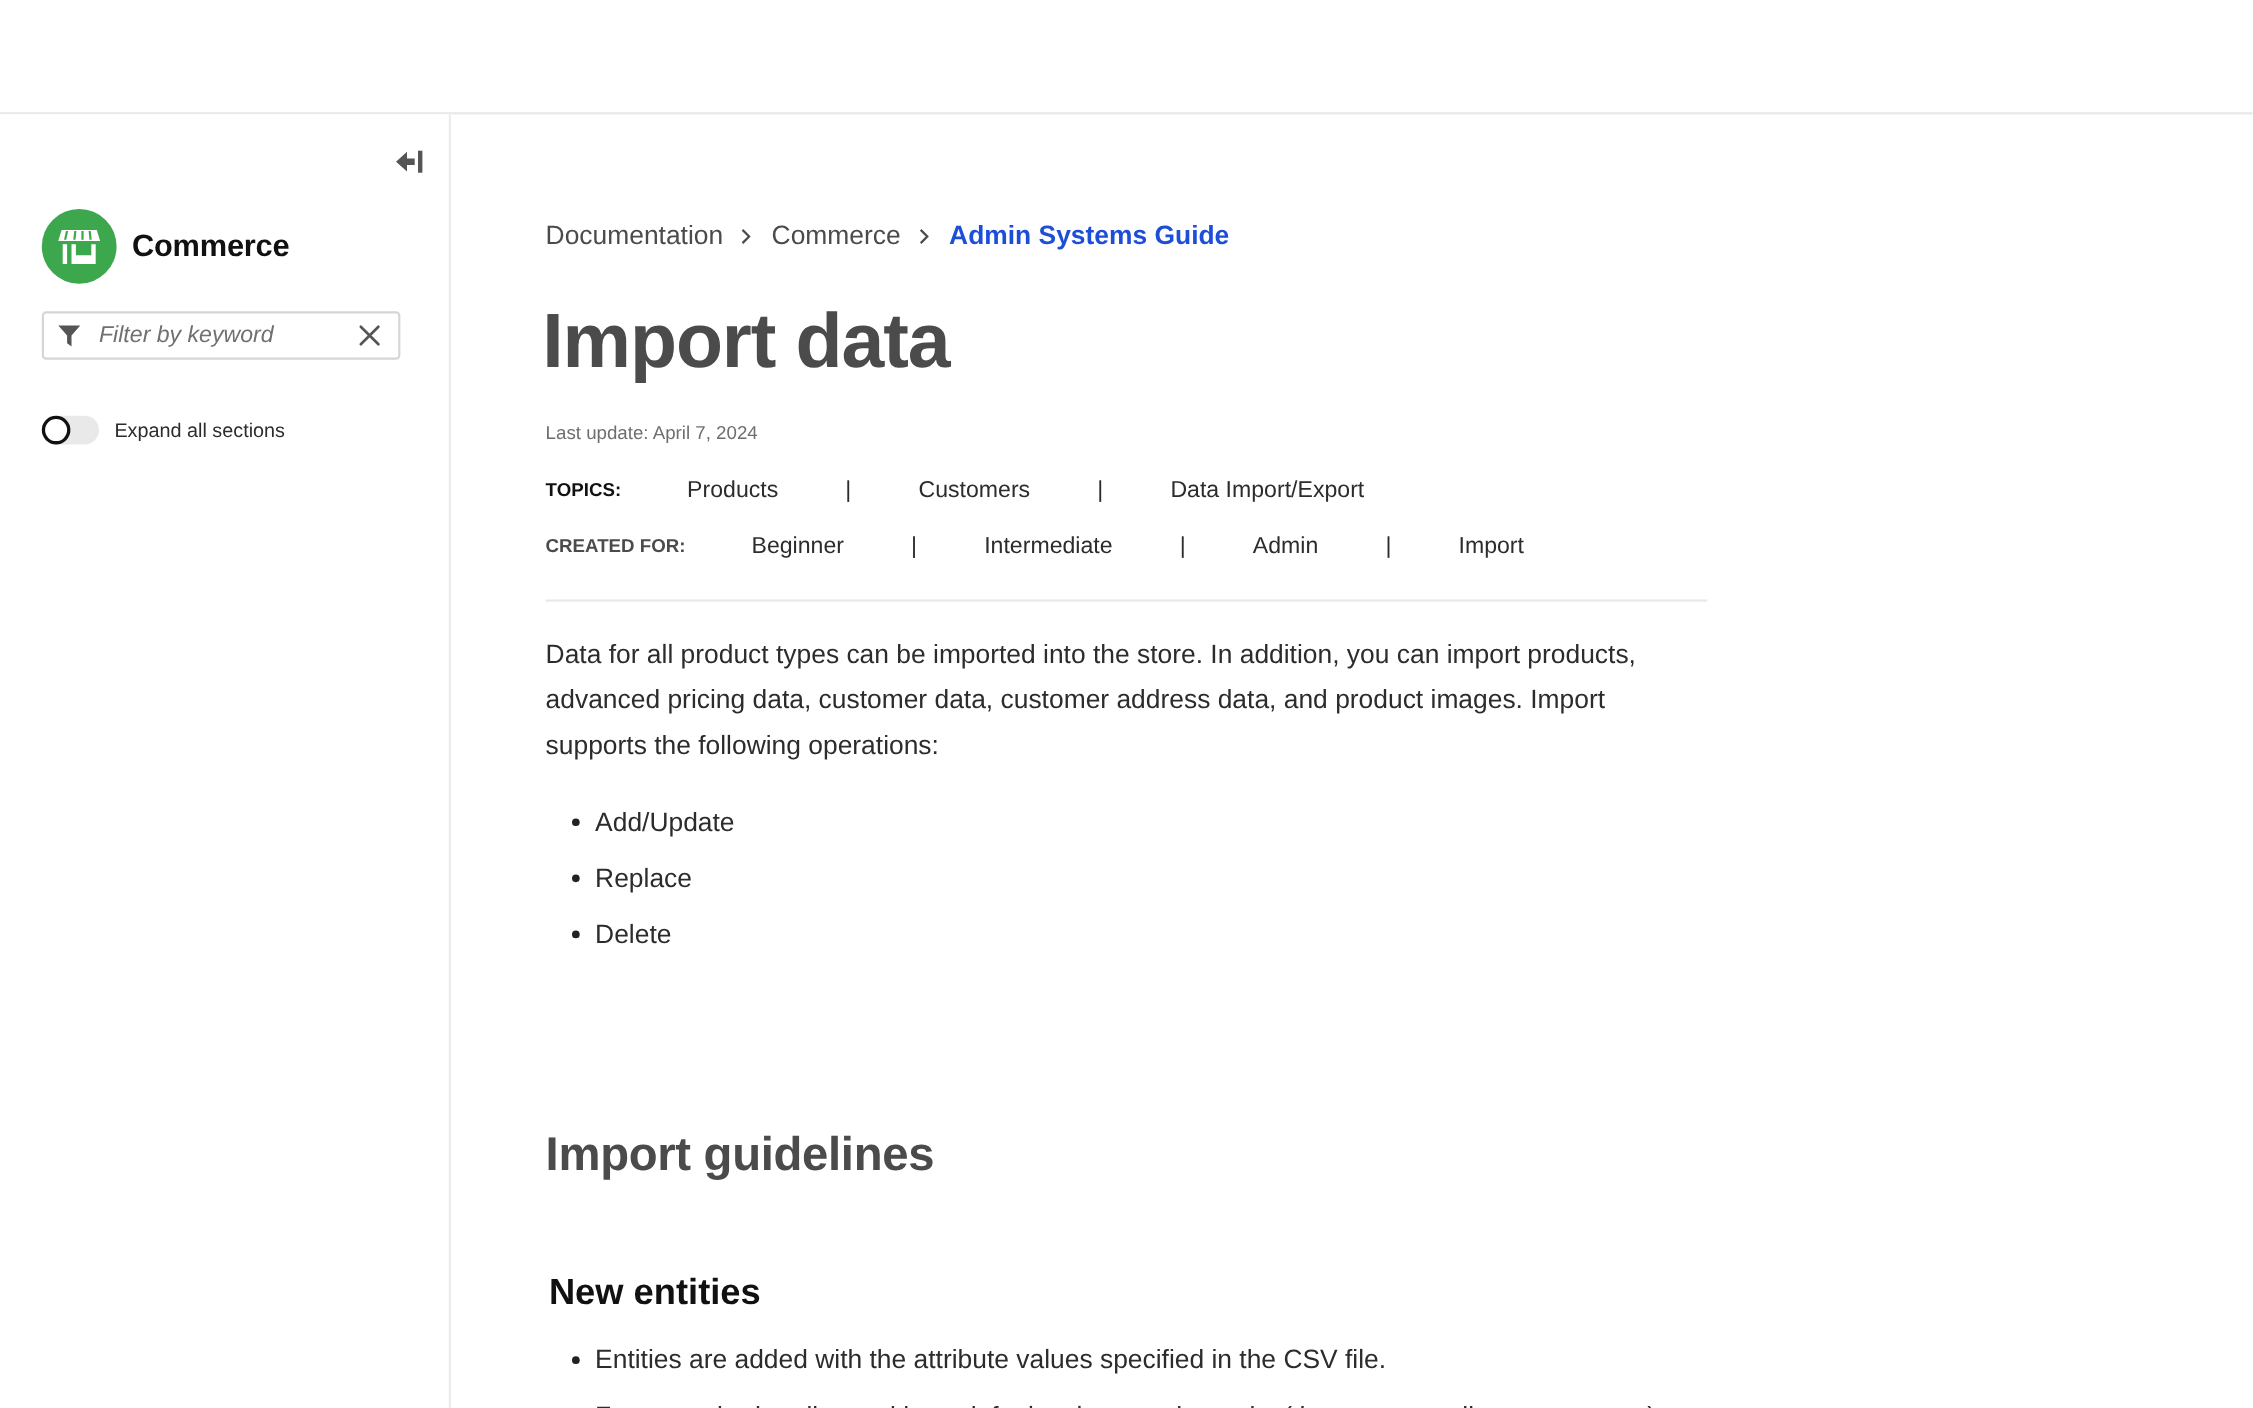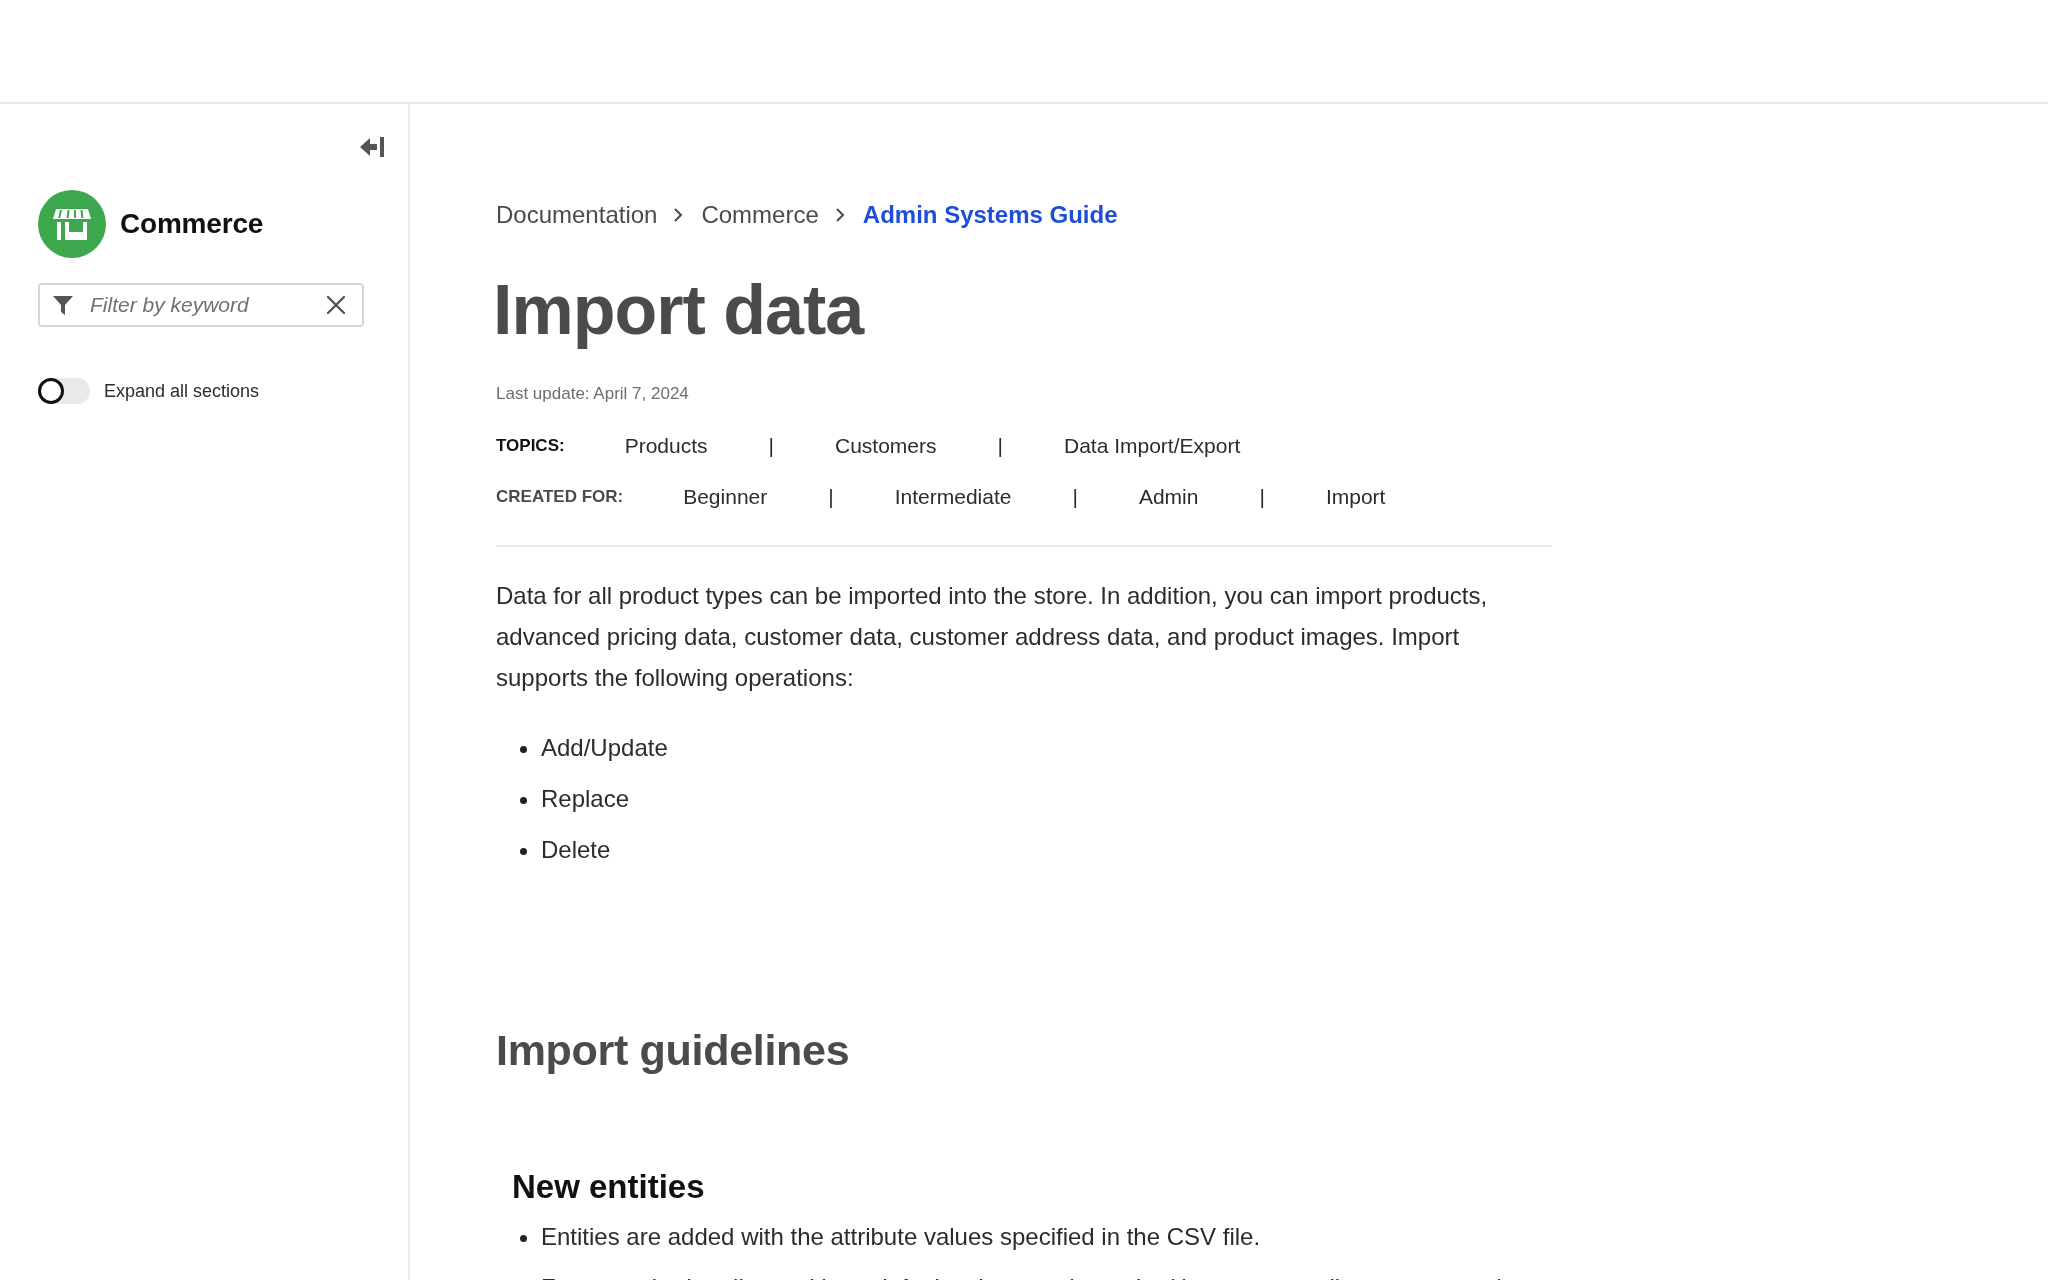--- a/index.html
+++ b/index.html
@@ -100,21 +100,21 @@
     position: absolute; left: 0; margin: 0; padding-left: 45px;
     font-size: 24px; color: #2c2c2c;
   }
   ul.ops { top: 618px; }
   ul.ops li { height: 51px; line-height: 51px; }
   .h2 {
     position: absolute; top: 922px; left: 0; margin: 0;
     font-size: 43px; font-weight: bold; color: #4b4b4b; letter-spacing: -0.3px;
   }
   .h3 {
-    position: absolute; top: 1048px; left: 0; margin: 16px;
+    position: absolute; top: 1048px; left: 0; margin: 3px;
     font-size: 33px; font-weight: bold; color: #111;
   }
   ul.entities { top: 1114px; width: 1011px; }
   ul.entities li { line-height: 37px; margin-bottom: 14px; }
   li::marker { color: #222; }
 </style>
 </head>
 <body>
 
 <div class="topbar"></div>

